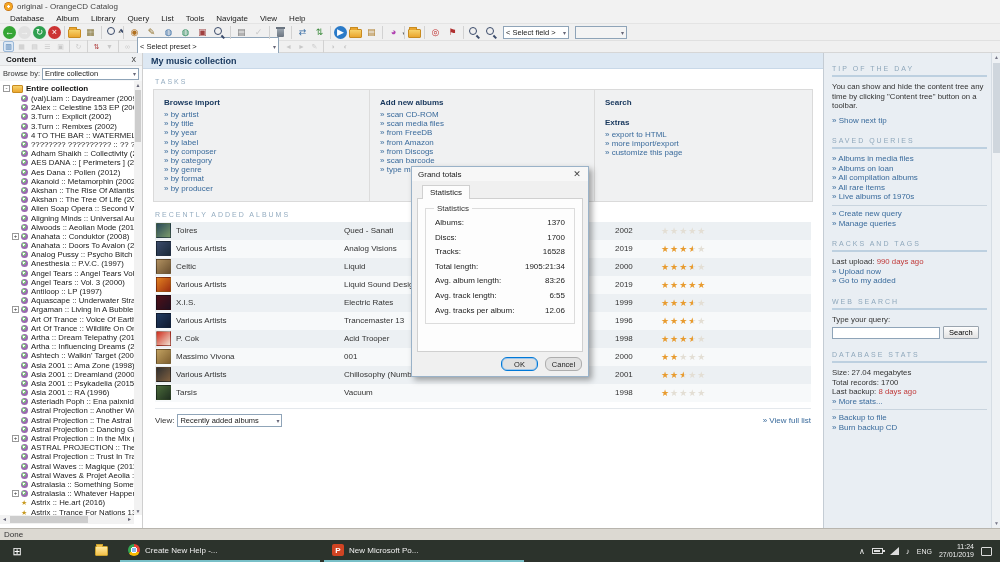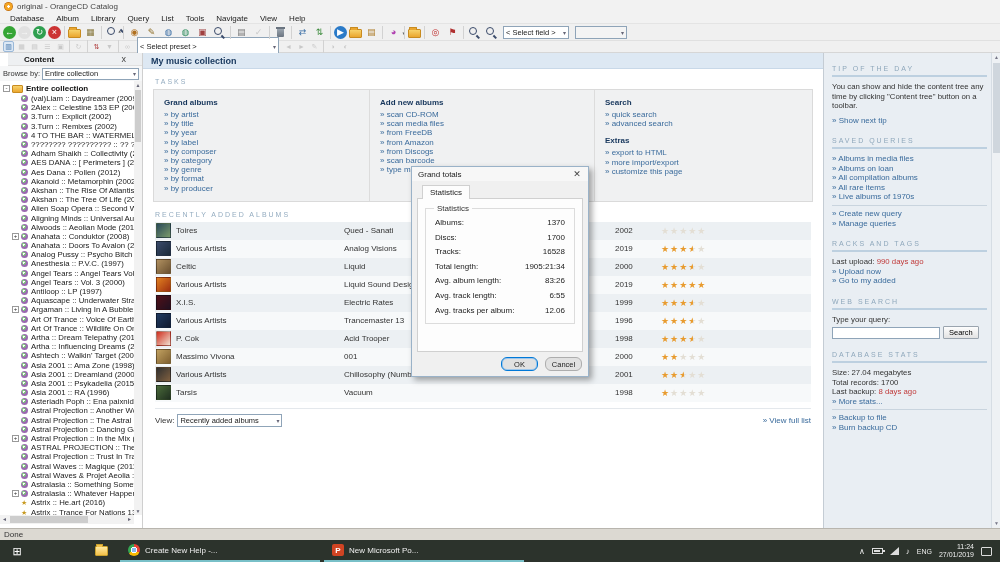--- a/index.html
+++ b/index.html
@@ -28,21 +28,21 @@
   .trash::after { content:""; position:absolute; top:2px; left:3px; width:9px; height:2px; background:#6a7480; }
   .combo { background:#fff; border:1px solid #8fa4b8; height:13px; display:inline-flex; align-items:center; justify-content:space-between; font-size:7.5px; color:#222; padding:0 2px; margin:0 3px; }
   .combo .arrow { color:#667; font-size:6px; margin-left:3px; }
   .toolbar2 .combo { height:19px; }
 
   
   .bodyarea { position:absolute; top:53px; left:0; right:0; bottom:34px; display:flex; }
 
   
   .sidebar { width:143px; background:#fff; border-right:1px solid #cfcfcf; position:relative; flex:none; }
-  .sb-head { height:13px; background:#eef0f2; display:flex; align-items:center; justify-content:space-between; padding:0 16px; border-bottom:1px solid #e0e0e0;margin-left:8px; }
+  .sb-head { height:13px; background:#eef0f2; display:flex; align-items:center; justify-content:space-between; padding:0 6px; border-bottom:1px solid #e0e0e0; }
   .sb-title { font-weight:bold; color:#111; }
   .sb-close { color:#444; font-size:9px; cursor:default; }
   .sb-browse { height:15px; display:flex; align-items:center; padding:0 3px; background:#f6f7f8; }
   .sb-browse label { color:#333; margin-right:2px; font-size:7.5px; }
   .sb-browse .combo { flex:1; margin:0; height:12px; }
   .tree { position:absolute; top:28px; left:0; right:8px; bottom:13px; overflow:hidden; background:#fff; padding-top:2px; }
   .troot { display:flex; align-items:center; height:11px; padding-left:3px; }
   .troot .minusbox { width:7px; height:7px; border:1px solid #999; background:#fff; font-size:6px; line-height:5px; text-align:center; color:#333; margin-right:2px; }
   .troot .rfolder { width:11px; height:8px; background:linear-gradient(#f7d26b,#eaa62e); border:1px solid #c88b20; border-radius:1px; margin-right:3px; }
   .troot b { color:#111; font-size:8px; }
@@ -562,21 +562,21 @@
         <span class="arr" style="right:0;">►</span>
       </div>
     </div>
 
     <div class="main">
       <div class="page-head">My music collection</div>
       <div class="sec-label">TASKS</div>
 
       <div class="tasksbox">
         <div class="taskcol">
-          <div class="task-title">Grand albums</div>
+          <div class="task-title">Browse import</div>
           <div>
 
           <a class="plink">by artist</a>
               <a class="plink">by title</a>
               <a class="plink">by year</a>
               <a class="plink">by label</a>
               <a class="plink">by composer</a>
               <a class="plink">by category</a>
               <a class="plink">by genre</a>
               <a class="plink">by format</a>
@@ -591,25 +591,20 @@
               <a class="plink">scan media files</a>
               <a class="plink">from FreeDB</a>
               <a class="plink">from Amazon</a>
               <a class="plink">from Discogs</a>
               <a class="plink">scan barcode</a>
               <a class="plink">type manually</a>
             </div>
         </div>
         <div class="taskcol">
           <div class="task-title">Search</div>
-          <div>
-
-          <a class="plink">quick search</a>
-              <a class="plink">advanced search</a>
-            </div>
           <div class="gap8"></div>
           <div class="task-title">Extras</div>
           <div>
 
           <a class="plink">export to HTML</a>
               <a class="plink">more import/export</a>
               <a class="plink">customize this page</a>
             </div>
         </div>
       </div>

